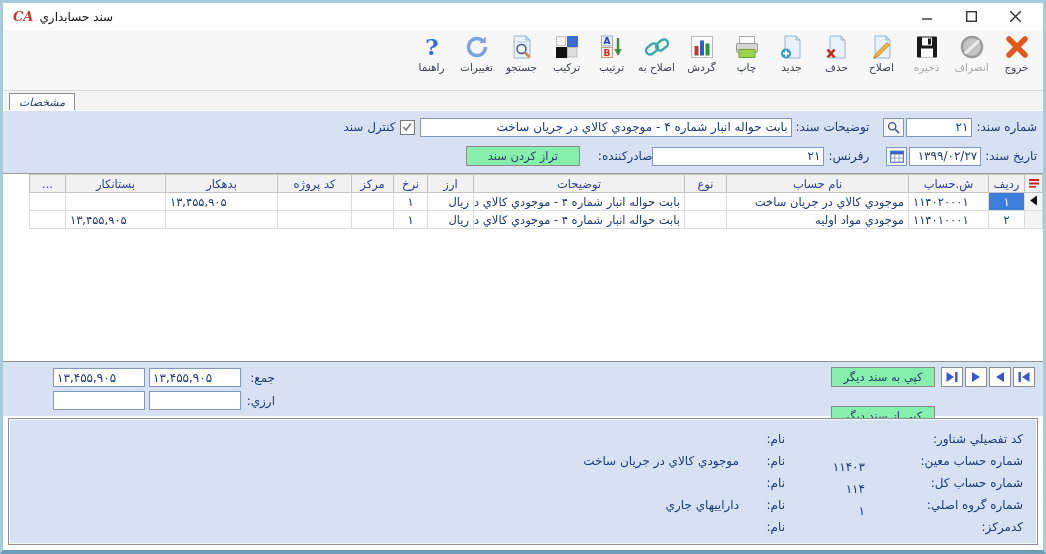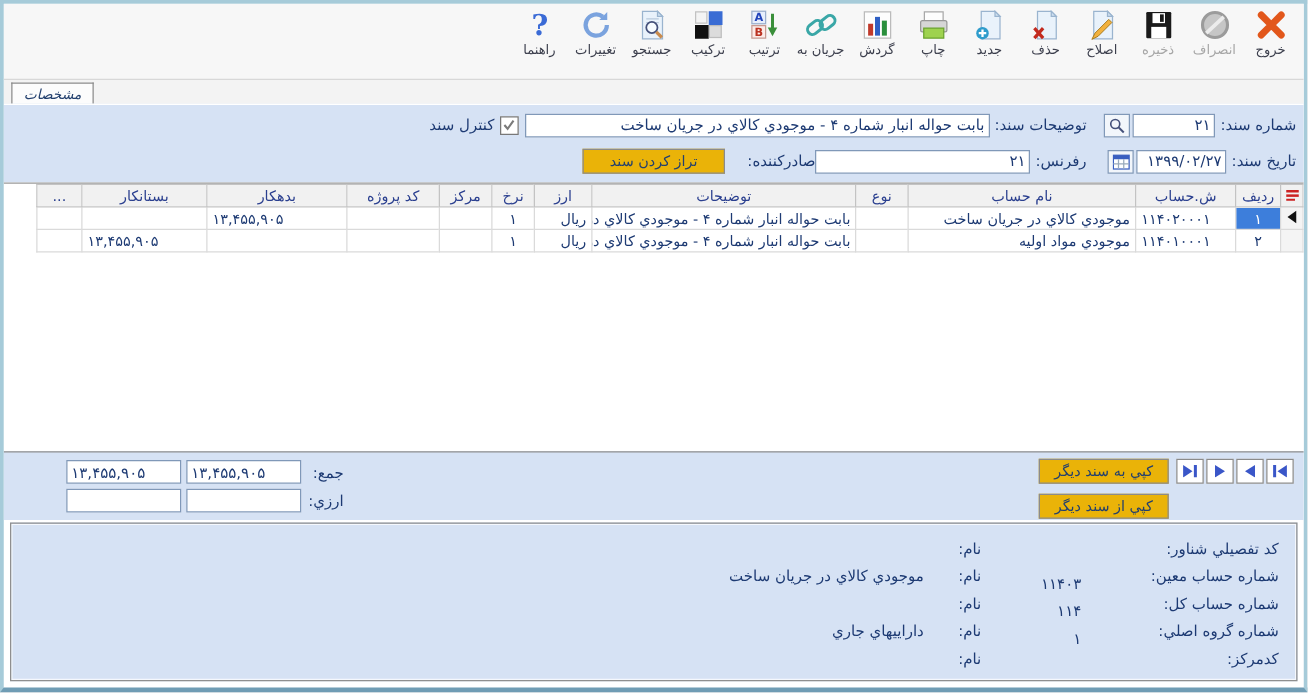--- a/index.html
+++ b/index.html
@@ -20,55 +20,76 @@
   
   .tabstrip{height:19px;background:#f3f3f3;flex:0 0 auto;display:flex;align-items:flex-end;padding-left:6px;}
   .tab{background:#fcfcfc;border:1px solid #8b8b8b;border-bottom:none;font-size:11px;color:#23406e;padding:2px 9px 1px;direction:rtl;font-style:italic;}
   
   .formpanel{background:#d6e2f4;border-top:1px solid #fff;padding:5px 6px 6px;direction:rtl;font-size:12px;color:#1d3a73;flex:0 0 auto;}
   .frow{display:flex;align-items:center;height:22px;}
   .flabel{white-space:nowrap;margin-left:4px;}
   .field{box-sizing:border-box;background:#fff;border:1px solid #8098b8;height:19px;font-size:12px;color:#1d3a73;padding:0 3px;font-family:"DejaVu Sans",sans-serif;}
   .sqbtn{width:21px;height:19px;box-sizing:border-box;background:#f2f6fb;border:1px solid #8098b8;display:flex;align-items:center;justify-content:center;margin-right:2px;}
   .chk{width:13px;height:13px;background:#fff;border:1px solid #787878;display:inline-flex;align-items:center;justify-content:center;margin-left:4px;}
-  .btn{box-sizing:border-box;background:#eab308;border:1px solid #8b8b8b;font-size:11.5px;color:#23406e;height:20px;display:flex;align-items:center;justify-content:center;font-family:"DejaVu Sans",sans-serif;}
+  .btn{box-sizing:border-box;background:#86efac;border:1px solid #8b8b8b;font-size:11.5px;color:#23406e;height:20px;display:flex;align-items:center;justify-content:center;font-family:"DejaVu Sans",sans-serif;}
   
   .gridwrap{flex:1 1 auto;background:#fff;direction:rtl;overflow:hidden;border-top:1px solid #9a9a9a;}
   table.grid{border-collapse:collapse;table-layout:fixed;width:calc(100% - 26px);font-size:11.5px;}
   table.grid th{background:#f1f1f1;color:#2a3f8f;font-weight:normal;border:1px solid #c3c3c3;height:17px;padding:0 2px;white-space:nowrap;overflow:hidden;}
   table.grid td{border:1px solid #dadada;height:17px;padding:0 4px;color:#1d3a73;white-space:nowrap;overflow:hidden;}
   th.more{border:1px solid #555;}
   td.num{text-align:left;direction:ltr;padding-left:10px;}
   td.sel-cell{padding:0;text-align:center;background:#f4f4f4;}
   td.rowno{text-align:center;}
   td.rowno.selected{background:#3d7edb;color:#fff;}
   
   .sumpanel{background:#d6e2f4;border-top:1px solid #8f8f8f;height:55px;flex:0 0 auto;direction:rtl;display:flex;justify-content:space-between;align-items:flex-start;padding:5px 8px 0;box-sizing:border-box;}
   .navcluster{display:flex;gap:6px;align-items:flex-start;}
   .arrowrow{display:flex;gap:2px;}
   .navbtn{width:22px;height:20px;box-sizing:border-box;background:#fff;border:1px solid #8b8b8b;display:flex;align-items:center;justify-content:center;}
-  .copycol{display:flex;flex-direction:column;gap:8px;}
+  .copycol{display:flex;flex-direction:column;gap:19px;}
   .copybtn{width:104px;}
   .sums{margin-left:38px;font-size:12px;color:#1d3a73;}
   .sumrow{display:flex;align-items:center;height:21px;}
   .sumrow .slabel{width:34px;white-space:nowrap;}
   .sumfield{width:92px;margin-left:4px;text-align:left;direction:ltr;}
   
   .details{background:#d6e2f4;border:1px solid #8f8f8f;box-shadow:inset 0 0 0 1px #f5f8fd;margin:2px 5px 5px;flex:0 0 auto;direction:rtl;padding:9px 14px 6px;font-size:12px;color:#1d3a73;}
   .drow{display:flex;height:22px;align-items:center;}
   .dlabel{width:158px;white-space:nowrap;}
   .dvalue{width:80px;white-space:nowrap;margin-top:12px;}
   .dnam{width:46px;white-space:nowrap;}
   .dname{flex:1;white-space:nowrap;}
 </style>
 </head>
 <body>
 
 <div class="window">
 
+  <div class="titlebar">
+    <span class="logo">CA</span>
+    <span class="title">سند حسابداري</span>
+    <span class="win-controls">
+      <span class="win-btn">
+          <svg width="11" height="11">
+            <line x1="0" y1="8" x2="10" y2="8" stroke="#333" stroke-width="1.4"></line>
+          </svg>
+        </span>
+      <span class="win-btn">
+          <svg width="11" height="11">
+            <rect x="0.7" y="0.7" width="9.6" height="9.6" fill="none" stroke="#333" stroke-width="1.4"></rect>
+          </svg>
+        </span>
+      <span class="win-btn">
+          <svg width="11" height="11">
+            <path d="M0 0l11 11M11 0L0 11" stroke="#333" stroke-width="1.4"></path>
+          </svg>
+        </span>
+    </span>
+  </div>
 
   <div class="toolbar">
     <div class="tb-item">
       <span class="ticon">
           <svg width="26" height="26">
             <text x="13" y="21" text-anchor="middle" font-size="23" font-weight="bold" fill="#3b6bd6" font-family="DejaVu Serif,serif">?</text>
           </svg>
         </span>
       <span class="tlabel">راهنما</span>
     </div>
@@ -120,21 +141,21 @@
     </div>
     <div class="tb-item">
       <span class="ticon">
           <svg width="26" height="26" viewBox="0 0 26 26">
             <g fill="none" stroke="#3aa7a7" stroke-width="2.4">
               <rect x="1.5" y="11" width="13" height="8" rx="4" transform="rotate(-38 8 15)"></rect>
               <rect x="11.5" y="7" width="13" height="8" rx="4" transform="rotate(-38 18 11)"></rect>
             </g>
           </svg>
         </span>
-      <span class="tlabel">جريان به</span>
+      <span class="tlabel">اصلاح به</span>
     </div>
     <div class="tb-item">
       <span class="ticon">
           <svg width="26" height="26" viewBox="0 0 26 26">
             <rect x="2.5" y="2.5" width="21" height="21" fill="#fdfdfd" stroke="#bbb"></rect>
             <rect x="5.5" y="12" width="4" height="9.5" fill="#c0392b"></rect>
             <rect x="11" y="6.5" width="4" height="15" fill="#2e5fc4"></rect>
             <rect x="16.5" y="9.5" width="4" height="12" fill="#2a8f3c"></rect>
           </svg>
         </span>

